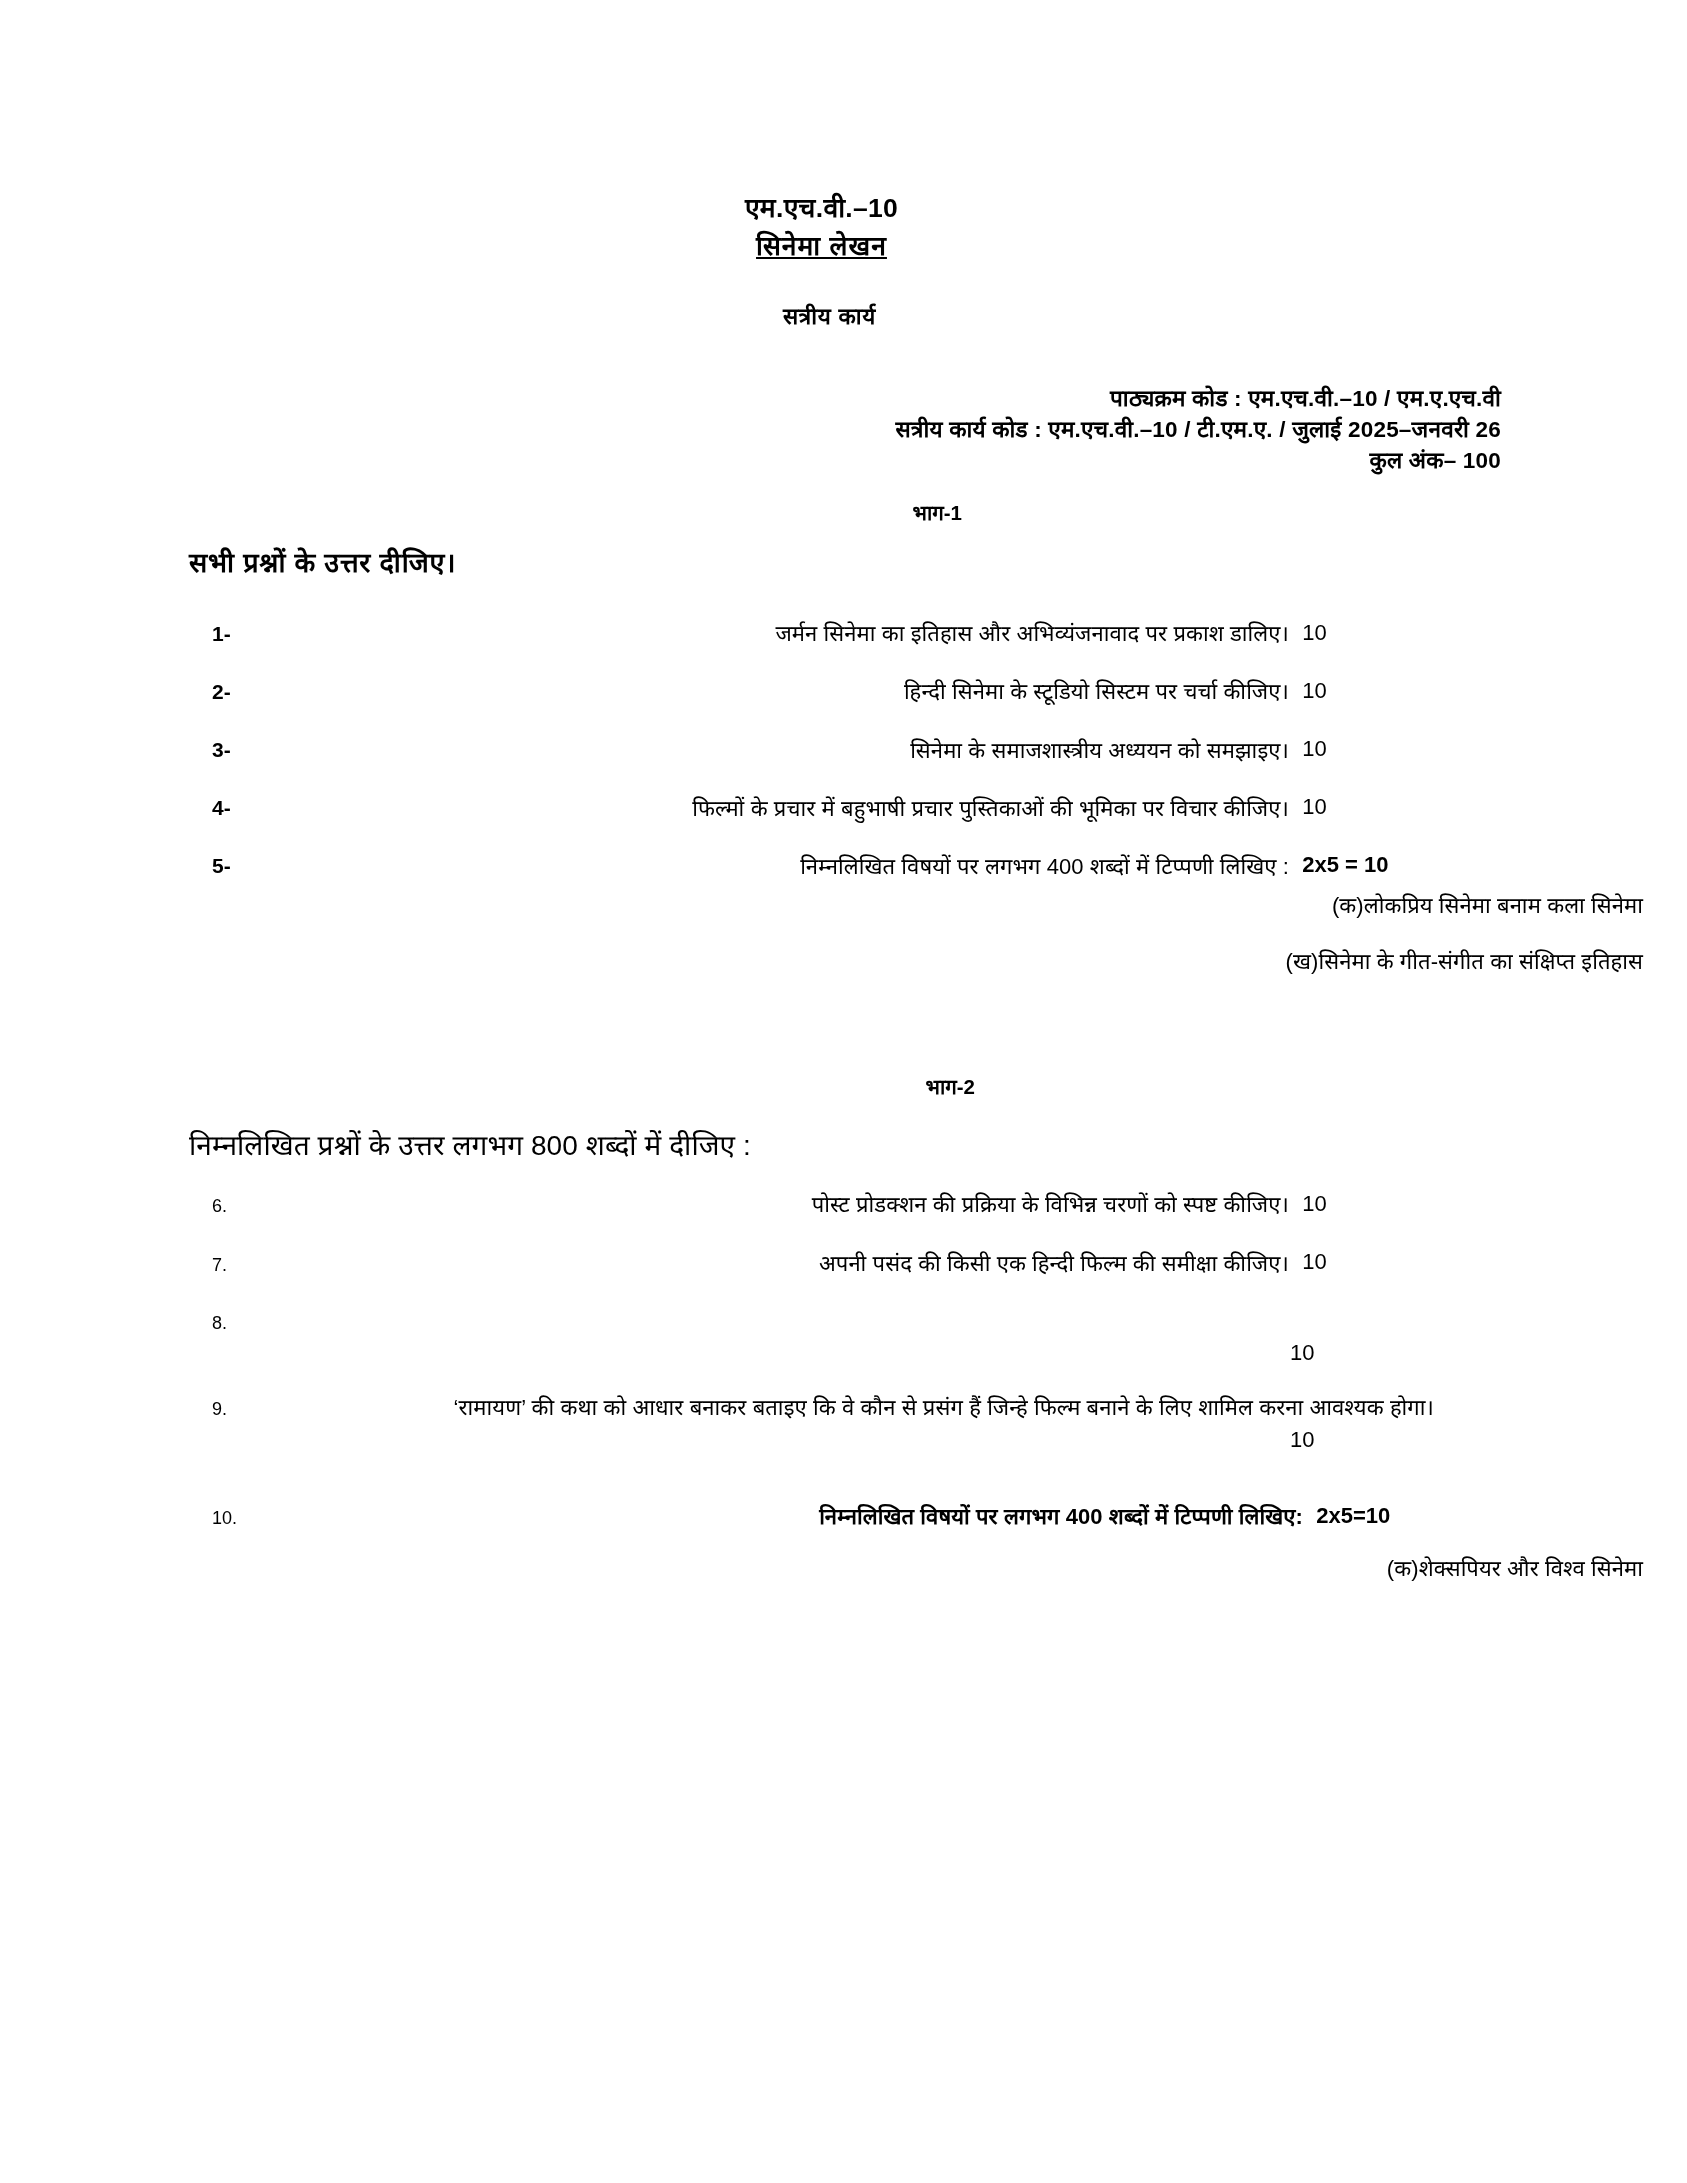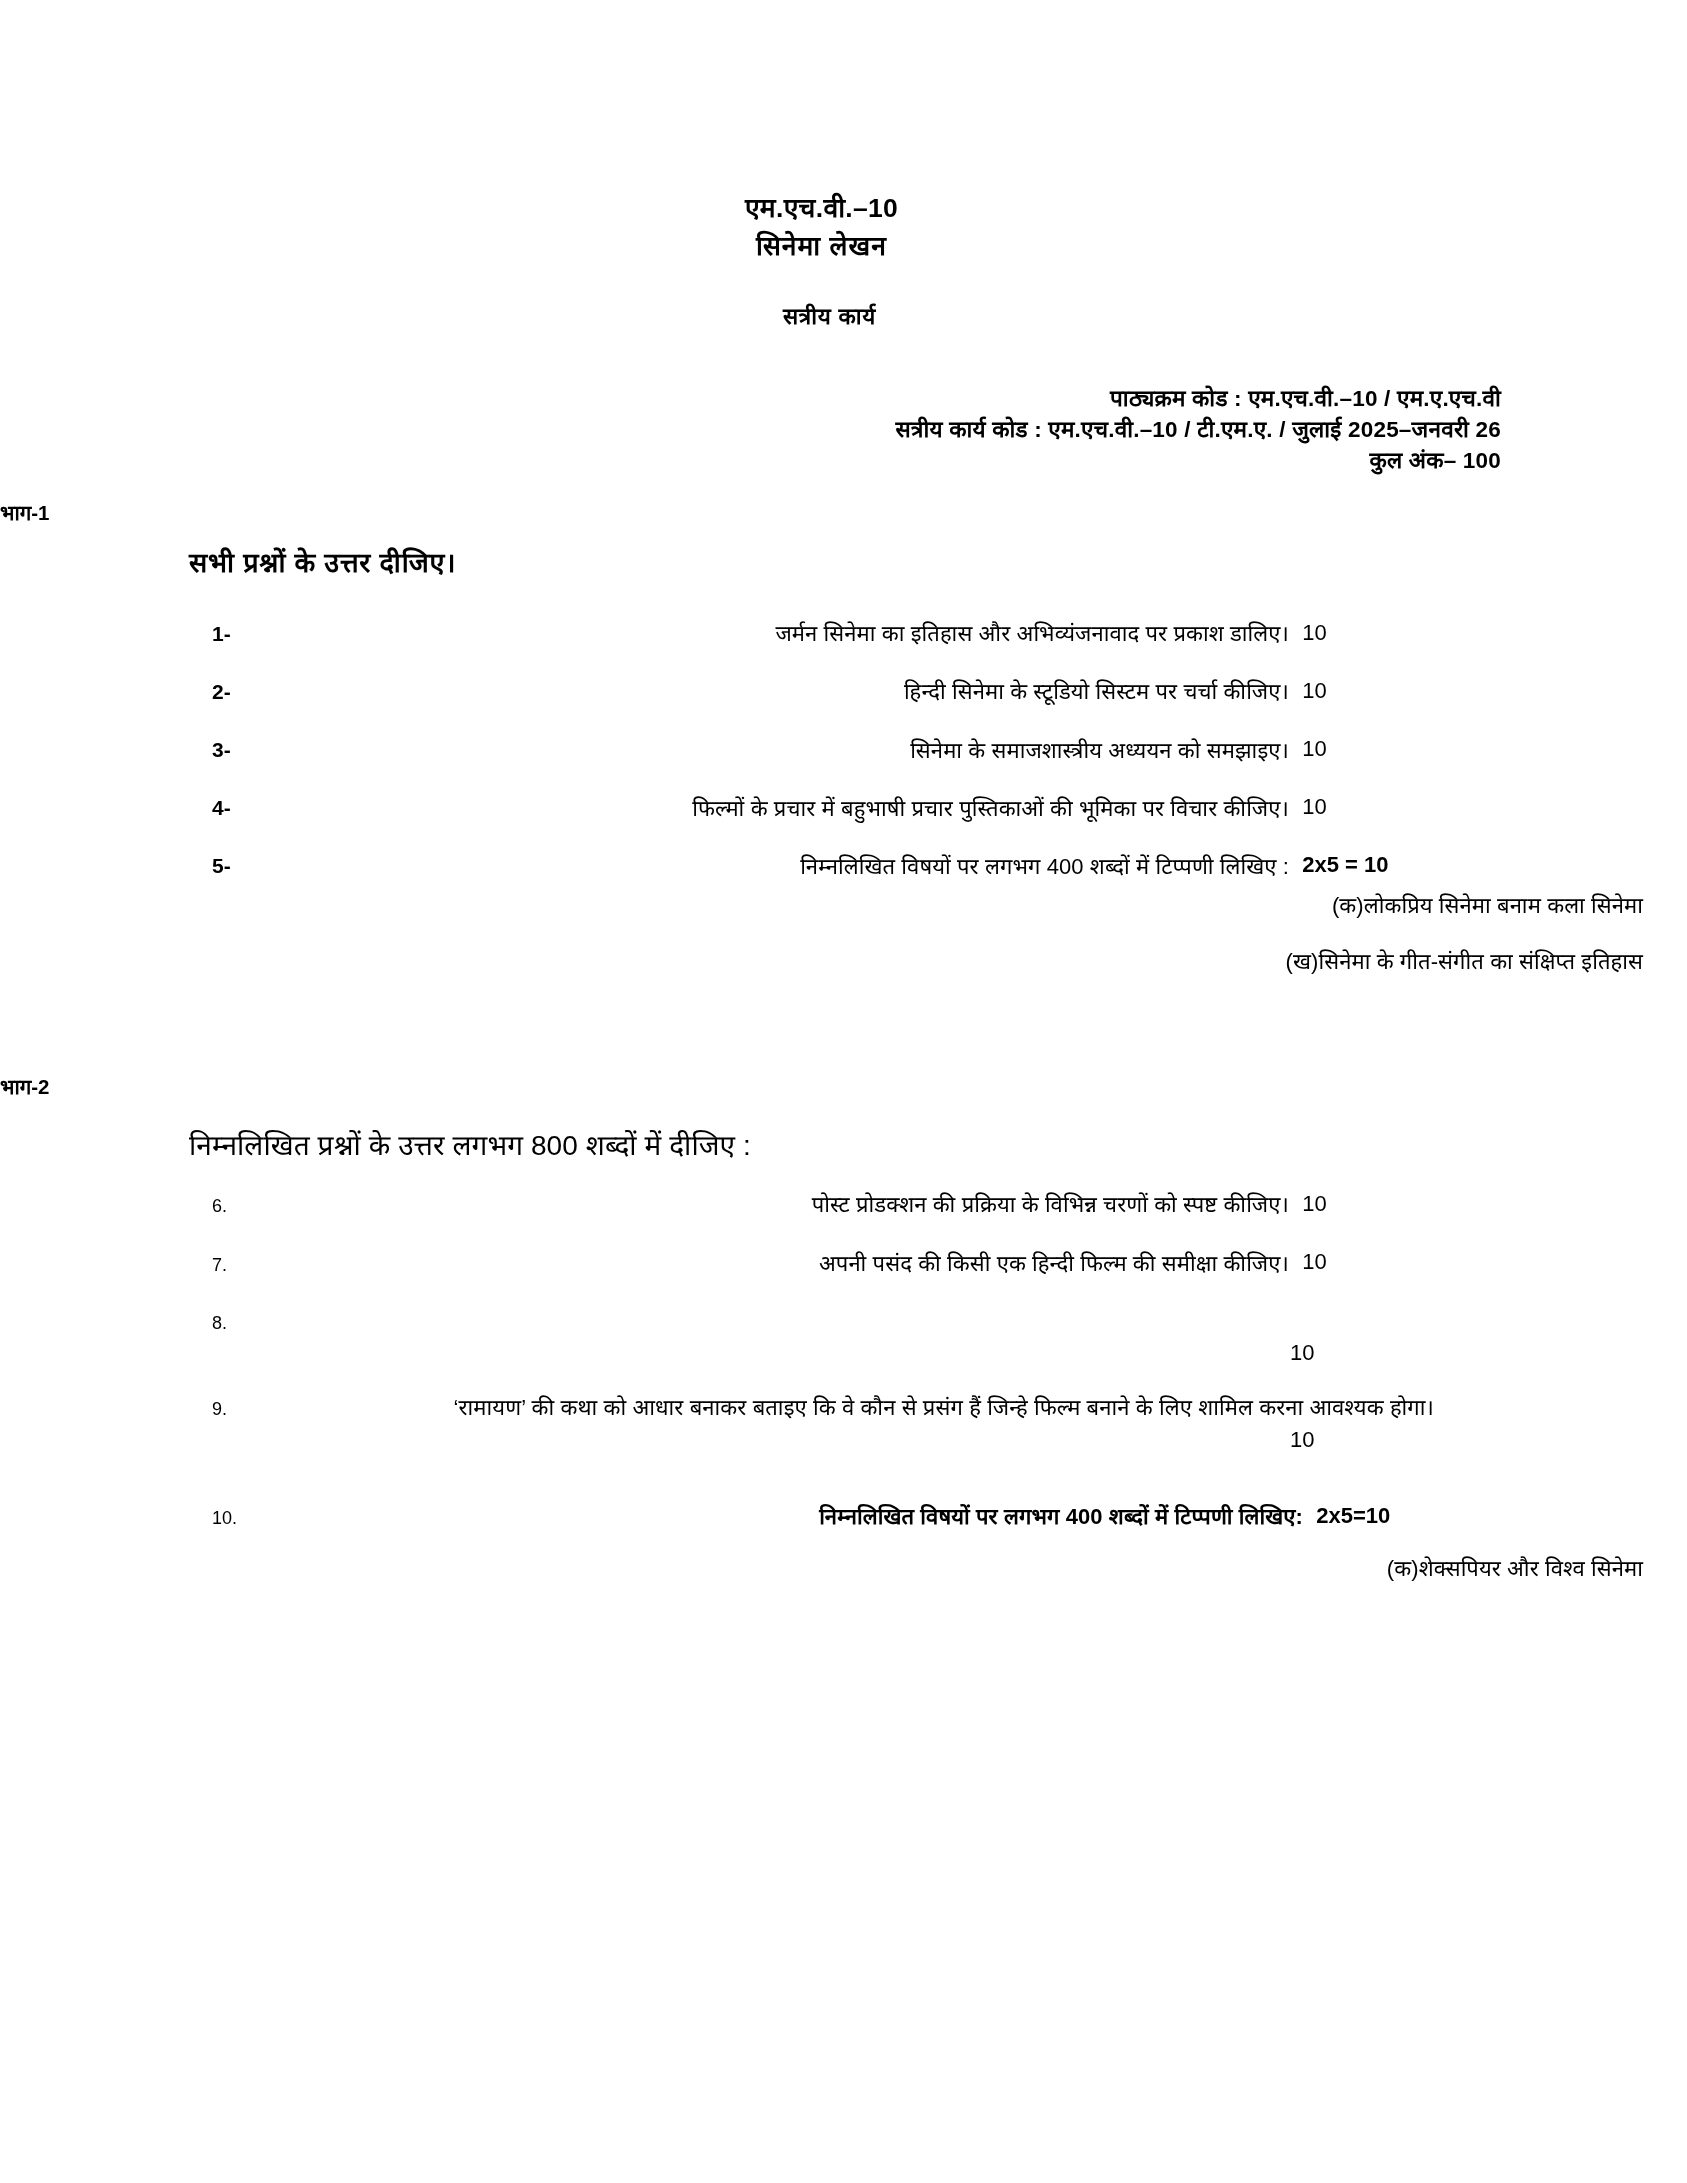--- a/index.html
+++ b/index.html
@@ -33,20 +33,21 @@
     font-weight: 700;
     letter-spacing: 0.3px;
     line-height: 1.25;
   }
   .hdr-title {
     font-size: 26.5px;
     font-weight: 700;
     letter-spacing: 1px;
     line-height: 1.3;
     margin-top: 4px;
+    text-decoration: underline;
   }
   .hdr-sub {
     font-size: 22.5px;
     font-weight: 700;
     letter-spacing: 0.7px;
     margin-top: 36px;
     padding-left: 16px;
   }
 
   
@@ -58,21 +59,21 @@
   .meta-line {
     font-size: 22.5px;
     font-weight: 700;
     line-height: 1.38;
     letter-spacing: 0.2px;
     white-space: nowrap;
   }
 
   
   .part-label {
-    text-align: left;
+    text-align: right;
     font-size: 20.5px;
     font-weight: 700;
     margin-top: 22.5px;
     padding-right: 681px;
   }
   .part-label.p2 {
     padding-right: 668px;
     margin-top: 0;
   }
 

